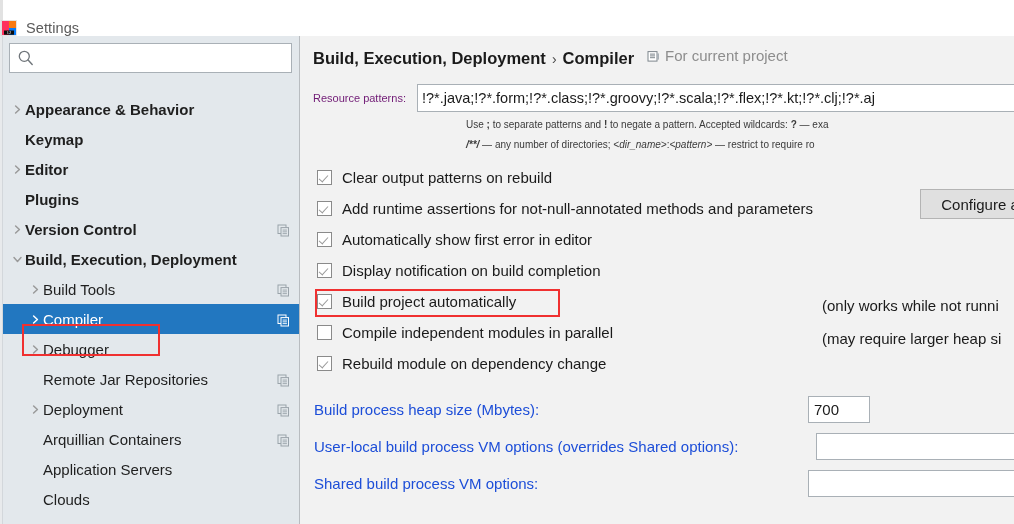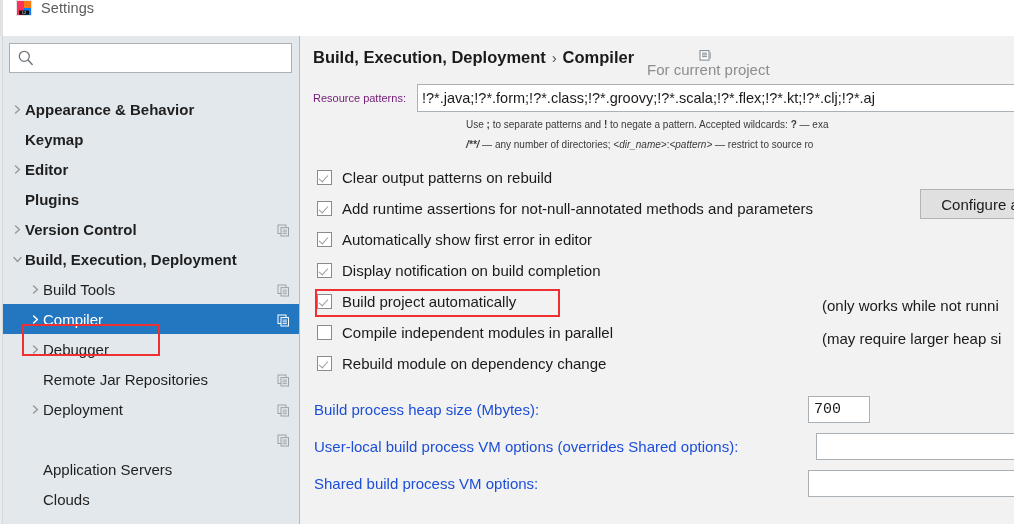--- a/index.html
+++ b/index.html
@@ -18,23 +18,23 @@
     background: #f2f2f2;
   }
 
   
   .titlebar {
     position: absolute;
     left: 0; top: 0;
     width: 1014px; height: 36px;
     background: #ffffff;
     display: flex;
-    align-items: flex-start;
-    box-sizing: border-box;
-    padding-left: 16px;
+    align-items: flex-end;
+    box-sizing: border-box;
+    padding-left: 1px;
   }
   .title-icon {
     width: 16px; height: 16px;
     position: relative;
     margin-right: 9px;
     flex: 0 0 auto;
   }
   .title-text {
     font-size: 14.5px;
     color: #5b5b5b;
@@ -168,21 +168,20 @@
     font-size: 14px;
     color: #4a4a4a;
     margin: 0 6px;
   }
   .bc-scope {
     display: inline-flex;
     align-items: center;
     margin-left: 13px;
     position: relative;
     top: -1px;
-    flex-direction: column;
   }
   .scope-icon {
     width: 13px; height: 13px;
     margin-right: 5px;
     flex: 0 0 auto;
   }
   .bc-scope-label {
     font-size: 15px;
     color: #8d8d8d;
   }
@@ -313,21 +312,21 @@
   .field-label {
     font-size: 15px;
     color: #1d4ed8;
     white-space: nowrap;
   }
   .field-input {
     position: absolute;
     background: #ffffff;
     border: 1px solid #a9b0b6;
     box-sizing: border-box;
-    font-family: Liberation Mono, monospace;
+    font-family: Liberation Sans, sans-serif;
     font-size: 15px;
     color: #1a1a1a;
     padding: 0 5px;
     outline: none;
     height: 27px;
   }
   .field-input.heap { left: 494px; width: 62px; }
   .field-input.shared { left: 494px; width: 230px; }
   .field-input.userlocal { left: 502px; width: 222px; }
 </style>
@@ -480,20 +479,21 @@
           <span class="copy-icon"><svg width="13" height="13" viewBox="0 0 13 13">
               <rect x="1" y="1" width="8" height="8.5" fill="#e3e8ec" stroke="#9aa3aa" stroke-width="1"></rect>
               <rect x="4" y="3.6" width="7.5" height="8.4" fill="#e3e8ec" stroke="#9aa3aa" stroke-width="1"></rect>
               <rect x="5.6" y="5.6" width="4.3" height="0.9" fill="#9aa3aa"></rect>
               <rect x="5.6" y="7.4" width="4.3" height="0.9" fill="#9aa3aa"></rect>
               <rect x="5.6" y="9.2" width="4.3" height="0.9" fill="#9aa3aa"></rect>
             </svg></span>
         </div>
         <div class="tree-row lvl1">
           <span class="arrow"></span>
+          <span class="tlabel">Arquillian Containers</span>
           <span class="spacer"></span>
           <span class="copy-icon"><svg width="13" height="13" viewBox="0 0 13 13">
               <rect x="1" y="1" width="8" height="8.5" fill="#e3e8ec" stroke="#9aa3aa" stroke-width="1"></rect>
               <rect x="4" y="3.6" width="7.5" height="8.4" fill="#e3e8ec" stroke="#9aa3aa" stroke-width="1"></rect>
               <rect x="5.6" y="5.6" width="4.3" height="0.9" fill="#9aa3aa"></rect>
               <rect x="5.6" y="7.4" width="4.3" height="0.9" fill="#9aa3aa"></rect>
               <rect x="5.6" y="9.2" width="4.3" height="0.9" fill="#9aa3aa"></rect>
             </svg></span>
         </div>
         <div class="tree-row lvl1">
@@ -546,21 +546,21 @@
 
     <div class="row-res">
       <span class="res-label">Resource patterns:</span>
       <input class="res-input" type="text" value="!?*.java;!?*.form;!?*.class;!?*.groovy;!?*.scala;!?*.flex;!?*.kt;!?*.clj;!?*.aj" style="">
     </div>
 
     <div class="hint l1">
       <span>Use </span><b>;</b><span> to separate patterns and </span><b>!</b><span> to negate a pattern. Accepted wildcards: </span><b>?</b><span> — exa</span>
     </div>
     <div class="hint l2">
-      <b><i>/**/</i></b><span> — any number of directories; </span><i>&lt;dir_name&gt;</i><span>:</span><i>&lt;pattern&gt;</i><span> — restrict to source ro</span>
+      <b><i>/**/</i></b><span> — any number of directories; </span><i>&lt;dir_name&gt;</i><span>:</span><i>&lt;pattern&gt;</i><span> — restrict to require ro</span>
     </div>
 
     <div class="checks" id="checks">
         <div class="chk-row">
           <span class="cbox checked"></span>
           <span class="chk-label">Clear output patterns on rebuild</span>
         </div>
         <div class="chk-row">
           <span class="cbox checked"></span>
           <span class="chk-label">Add runtime assertions for not-null-annotated methods and parameters</span>

